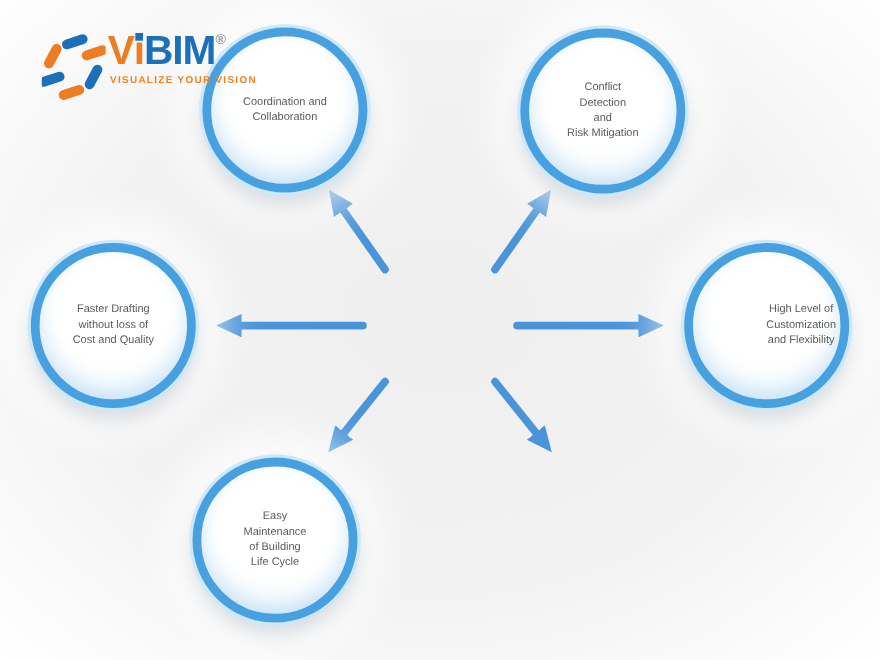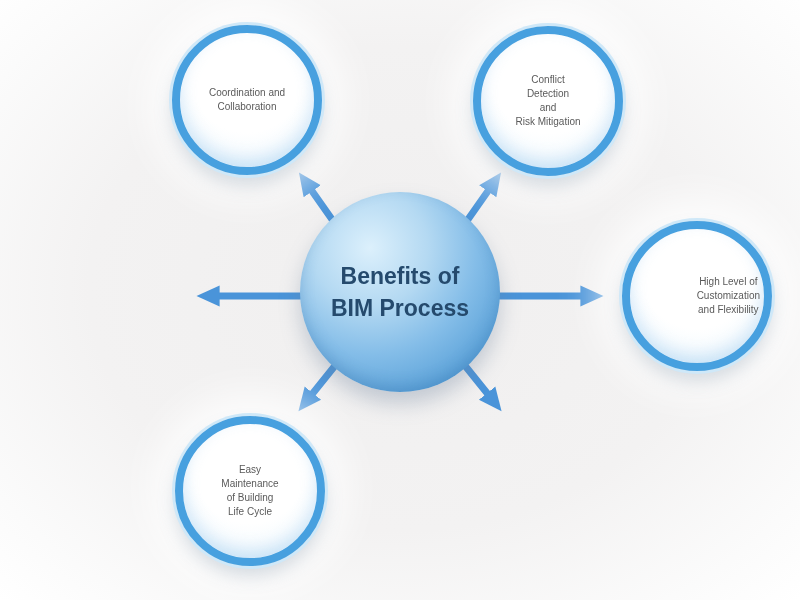--- a/index.html
+++ b/index.html
@@ -32,21 +32,21 @@
     position:absolute;width:134px;height:134px;border-radius:50%;
     border:8px solid #47A0DF;
     background:radial-gradient(circle at 50% 32%, #ffffff 50%, #f6fbfe 72%, #ddeffa 100%);
     box-shadow:0 0 0 3px #cfe8f8, 0 10px 18px rgba(120,140,160,.30), 0 0 40px 22px rgba(255,255,255,.85),
                inset 0 -8px 16px rgba(160,205,240,.45);
     display:flex;align-items:center;justify-content:center;text-align:center;
   }
   .node-label{
     color:#5A5A5A;font-size:10px;line-height:1.38;white-space:pre-line;padding:0 4px;
   }
-  .node-1{left:172px;top:25px;align-items:center;}
+  .node-1{left:184px;top:25px;align-items:center;}
   .node-2{left:473px;top:26px;}
   .node-3{left:28px; top:221px;}
   .node-4{left:622px;top:221px;justify-content:flex-end;}
   .node-5{left:175px;top:416px;}
   .node-6{left:470px;top:416px;}
 
   .center-node{
     position:absolute;left:300px;top:192px;width:200px;height:200px;border-radius:50%;
     background:radial-gradient(circle at 35% 28%, #dcf0fc 0%, #b4d9f2 30%, #84bde8 55%, #5ea4da 78%, #4a93d2 92%, #4189c8 100%);
     box-shadow:0 12px 20px rgba(110,130,155,.35), inset 0 -6px 14px rgba(40,100,160,.25);
@@ -80,31 +80,46 @@
   <div class="node node-1">
     <div class="node-label">Coordination and
 Collaboration</div>
   </div>
   <div class="node node-2">
     <div class="node-label">Conflict
 Detection
 and
 Risk Mitigation</div>
   </div>
+  <div class="node node-3">
+    <div class="node-label">Faster Drafting
+without loss of
+Cost and Quality</div>
+  </div>
   <div class="node node-4">
     <div class="node-label">High Level of
 Customization
 and Flexibility</div>
   </div>
   <div class="node node-5">
     <div class="node-label">Easy
 Maintenance
 of Building
 Life Cycle</div>
   </div>
 
-  <div class="center-node">
-    <div class="center-label">Benefits of
-BIM Process</div>
+
+  <div class="logo">
+    <svg class="logo-icon" width="58" height="64" viewBox="0 0 58 64" xmlns="http://www.w3.org/2000/svg">
+      <g>
+        <rect x="-12" y="-4.5" width="24" height="9" rx="4.5" fill="#1C6FB9" transform="translate(30 9) rotate(-18)"></rect>
+        <rect x="-12" y="-4.5" width="24" height="9" rx="4.5" fill="#EE7C21" transform="translate(10 22) rotate(-62)"></rect>
+        <rect x="-12" y="-4.5" width="24" height="9" rx="4.5" fill="#EE7C21" transform="translate(48 19) rotate(-18)"></rect>
+        <rect x="-12" y="-4.5" width="24" height="9" rx="4.5" fill="#1C6FB9" transform="translate(9 43) rotate(-18)"></rect>
+        <rect x="-12" y="-4.5" width="24" height="9" rx="4.5" fill="#1C6FB9" transform="translate(47 41) rotate(-62)"></rect>
+        <rect x="-12" y="-4.5" width="24" height="9" rx="4.5" fill="#EE7C21" transform="translate(27 55) rotate(-18)"></rect>
+      </g>
+    </svg>
+    <div class="logo-text"><span class="brand-v">V</span><span class="brand-i"><span>ı</span><span class="i-dot"></span></span><span class="brand-rest">BIM</span><span class="reg-mark">®</span></div>
+    <div class="tagline">VISUALIZE YOUR VISION</div>
   </div>
-
 
 </div>
 
 </body></html>

